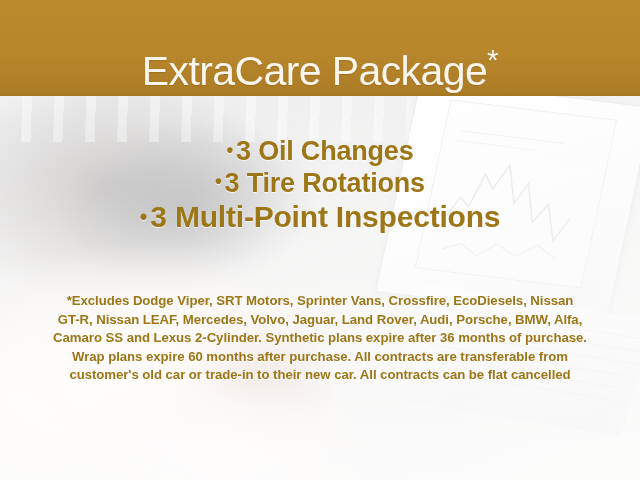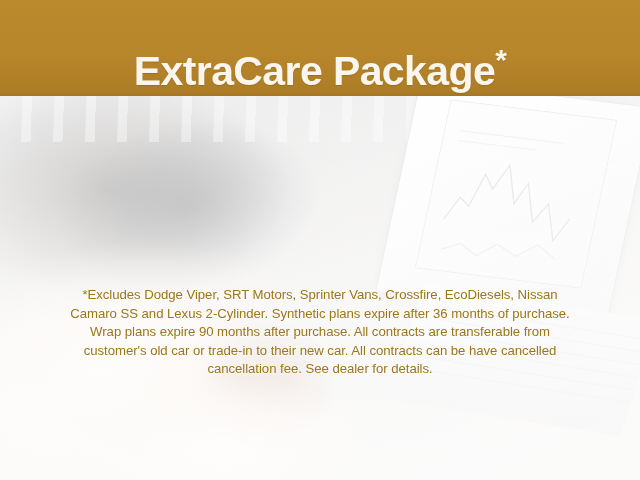--- a/index.html
+++ b/index.html
@@ -153,21 +153,21 @@
     width: 640px;
     height: 96px;
     background: linear-gradient(180deg, #bb8a2d 0%, #b8862b 55%, #ab7c26 100%);
     display: flex;
     align-items: center;
     justify-content: center;
   }
   .banner-title {
     color: #faf6ed;
     font-size: 41px;
-    font-weight: 700;
+    font-weight: 400;
     letter-spacing: -0.6px;
     line-height: 1;
     white-space: nowrap;
     text-shadow: 0 1px 1px rgba(120,86,22,0.35);
     margin-top: 47px;
   }
   .banner-title .star {
     font-size: 30px;
     vertical-align: super;
     line-height: 0;
@@ -199,26 +199,26 @@
     vertical-align: 0.16em;
     margin-right: 0.15em;
   }
   .b1 { font-size: 27px; }
   .b2 { font-size: 27px; }
   .b3 { font-size: 30px; }
 
   
   .disclaimer {
     position: absolute;
-    left: 30px; top: 286px;
+    left: 30px; top: 292px;
     width: 580px;
     text-align: center;
     color: #9c7617;
     font-size: 13.2px;
-    font-weight: 400;
+    font-weight: 700;
     line-height: 18.6px;
     letter-spacing: -0.05px;
     text-shadow: 0 1px 1px rgba(255,255,255,0.8);
   }
   .disclaimer span { display: block; }
 </style>
 </head>
 <body>
 
 <div id="ad">
@@ -244,22 +244,27 @@
     <div class="bg-arm2"></div>
     <div class="bg-wash"></div>
     <div class="bg-vignette"></div>
   </div>
 
   <div class="banner">
     <div class="banner-title"><span>ExtraCare Package</span><span class="star">*</span></div>
     <div class="banner-shade"></div>
   </div>
 
+  <div class="bullets">
+    <div class="bullet-line b1"><span class="dot">•</span><span>3 Oil Changes</span></div>
+    <div class="bullet-line b2"><span class="dot">•</span><span>3 Tire Rotations</span></div>
+    <div class="bullet-line b3"><span class="dot">•</span><span>3 Multi-Point Inspections</span></div>
+  </div>
 
   <div class="disclaimer">
     <span>*Excludes Dodge Viper, SRT Motors, Sprinter Vans, Crossfire, EcoDiesels, Nissan</span>
+    <span>GT-R, Nissan LEAF, Mercedes, Volvo, Jaguar, Land Rover, Audi, Porsche, BMW, Alfa,</span>
     <span>Camaro SS and Lexus 2-Cylinder. Synthetic plans expire after 36 months of purchase.</span>
-    <span>Wrap plans expire 90 months after purchase. All contracts are transferable from</span>
-    <span>customer's old car or trade-in to their new car. All contracts can be have cancelled</span>
-    <span>cancellation fee. See dealer for details.</span>
+    <span>Wrap plans expire 60 months after purchase. All contracts are transferable from</span>
+    <span>customer's old car or trade-in to their new car. All contracts can be flat cancelled</span>
   </div>
 
 </div>
 
 </body></html>

